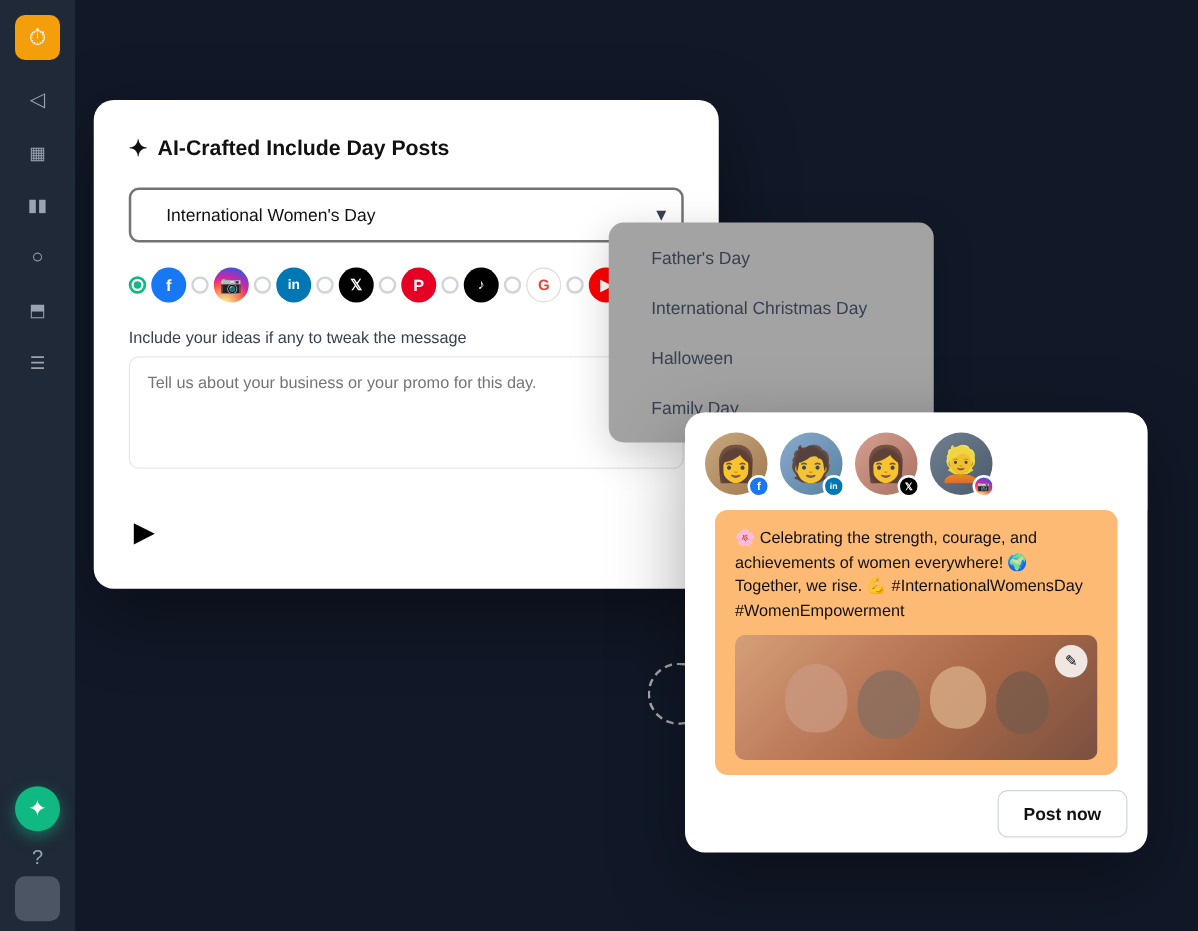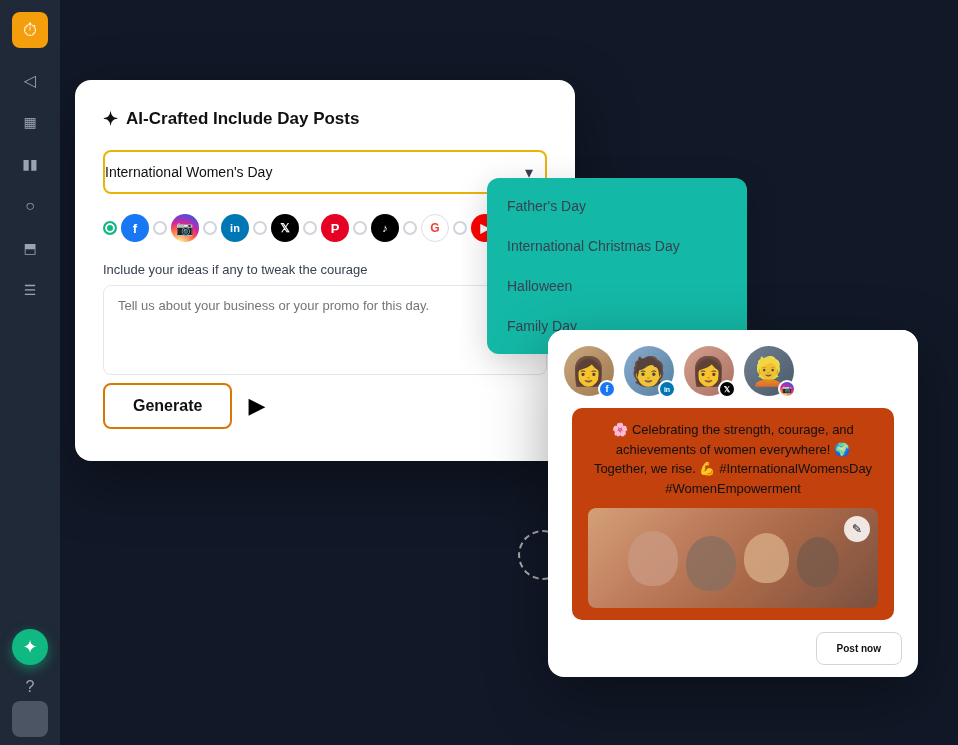--- a/index.html
+++ b/index.html
@@ -135,22 +135,22 @@
       display: block;
     }
 
     .select-wrapper {
       position: relative;
       margin-bottom: 20px;
     }
 
     .select-box {
       width: 100%;
-      padding: 12px 0;
-      border: 2px solid #eab308;
+      padding: 12px 28px;
+      border: 2px solid #737373;
       border-radius: 8px;
       font-size: 14px;
       color: #111;
       background: #fff;
       appearance: none;
       cursor: pointer;
       outline: none;
     }
 
     .select-chevron {
@@ -218,21 +218,21 @@
       width: 100%;
       height: 90px;
       border: 1px solid #e5e7eb;
       border-radius: 8px;
       padding: 12px 14px;
       font-size: 13px;
       color: #9ca3af;
       resize: none;
       outline: none;
       font-family: inherit;
-      margin-bottom: 4px;
+      margin-bottom: 33px;
     }
 
     .generate-btn {
       padding: 12px 28px;
       background: #fff;
       border: 2px solid #d97706;
       border-radius: 8px;
       font-size: 16px;
       font-weight: 600;
       color: #111;
@@ -241,24 +241,24 @@
       align-items: center;
       gap: 8px;
     }
 
     
     .dropdown-menu {
       position: absolute;
       top: 28px;
       right: -200px;
       width: 260px;
-      background: #14b8a6;
+      background: #a3a3a3;
       border-radius: 12px;
       box-shadow: 0 8px 32px rgba(0,0,0,0.18);
-      padding: 8px 0;
+      padding: 8px 14px;
       z-index: 20;
     }
 
     .dropdown-item {
       padding: 12px 20px;
       font-size: 14px;
       color: #374151;
       cursor: pointer;
     }
 
@@ -311,24 +311,23 @@
       display: flex;
       align-items: center;
       justify-content: center;
       font-size: 8px;
       font-weight: 700;
       color: #fff;
     }
 
     .post-content {
       padding: 12px 16px;
-      background: #c2410c;
+      background: #fdba74;
       margin: 0 12px;
       border-radius: 10px;
-      text-align: center;
     }
 
     .post-text {
       font-size: 13px;
       color: #111;
       line-height: 1.5;
       margin-bottom: 10px;
     }
 
     .post-image {
@@ -359,21 +358,21 @@
       justify-content: flex-end;
       align-items: center;
       padding: 12px 16px;
     }
 
     .post-now-btn {
       padding: 10px 20px;
       background: #fff;
       border: 1.5px solid #d1d5db;
       border-radius: 8px;
-      font-size: 10px;
+      font-size: 14px;
       font-weight: 600;
       color: #111;
       cursor: pointer;
     }
 
     
     .dotted-circle {
       position: absolute;
       bottom: 165px;
       right: 390px;
@@ -481,28 +480,25 @@
       <span class="radio-circle"></span>
       <span class="social-icon-circle si-google" style="font-size:12px; color:#ea4335; font-weight:900;">G</span>
     </div>
 
     <div class="social-item">
       <span class="radio-circle"></span>
       <span class="social-icon-circle si-youtube" style="font-size:12px;">▶</span>
     </div>
   </div>
 
-  <label class="form-label">Include your ideas if any to tweak the courage</label>
+  <label class="form-label">Include your ideas if any to tweak the message</label>
 
   <textarea class="ideas-textarea" placeholder="Tell us about your business or your promo for this day." style=""></textarea>
 
   <div style="display:flex; align-items:center; gap:12px;">
-    <button class="generate-btn">
-      <span>Generate</span>
-    </button>
     <span style="font-size:22px; margin-left:4px;">▶</span>
   </div>
 </div>
 
 <div class="dotted-circle"></div>
 
 <div style="position:absolute; bottom:210px; right:370px; z-index:4; color:#888; font-size:13px; display:flex; flex-direction:column; align-items:center;">
   <svg width="40" height="40" viewBox="0 0 40 40" fill="none">
     <path d="M10 30 Q20 20 30 28" stroke="#aaa" stroke-width="1.5" stroke-dasharray="3 3" fill="none"></path>
     <polygon points="30,24 34,30 26,30" fill="#aaa"></polygon>

